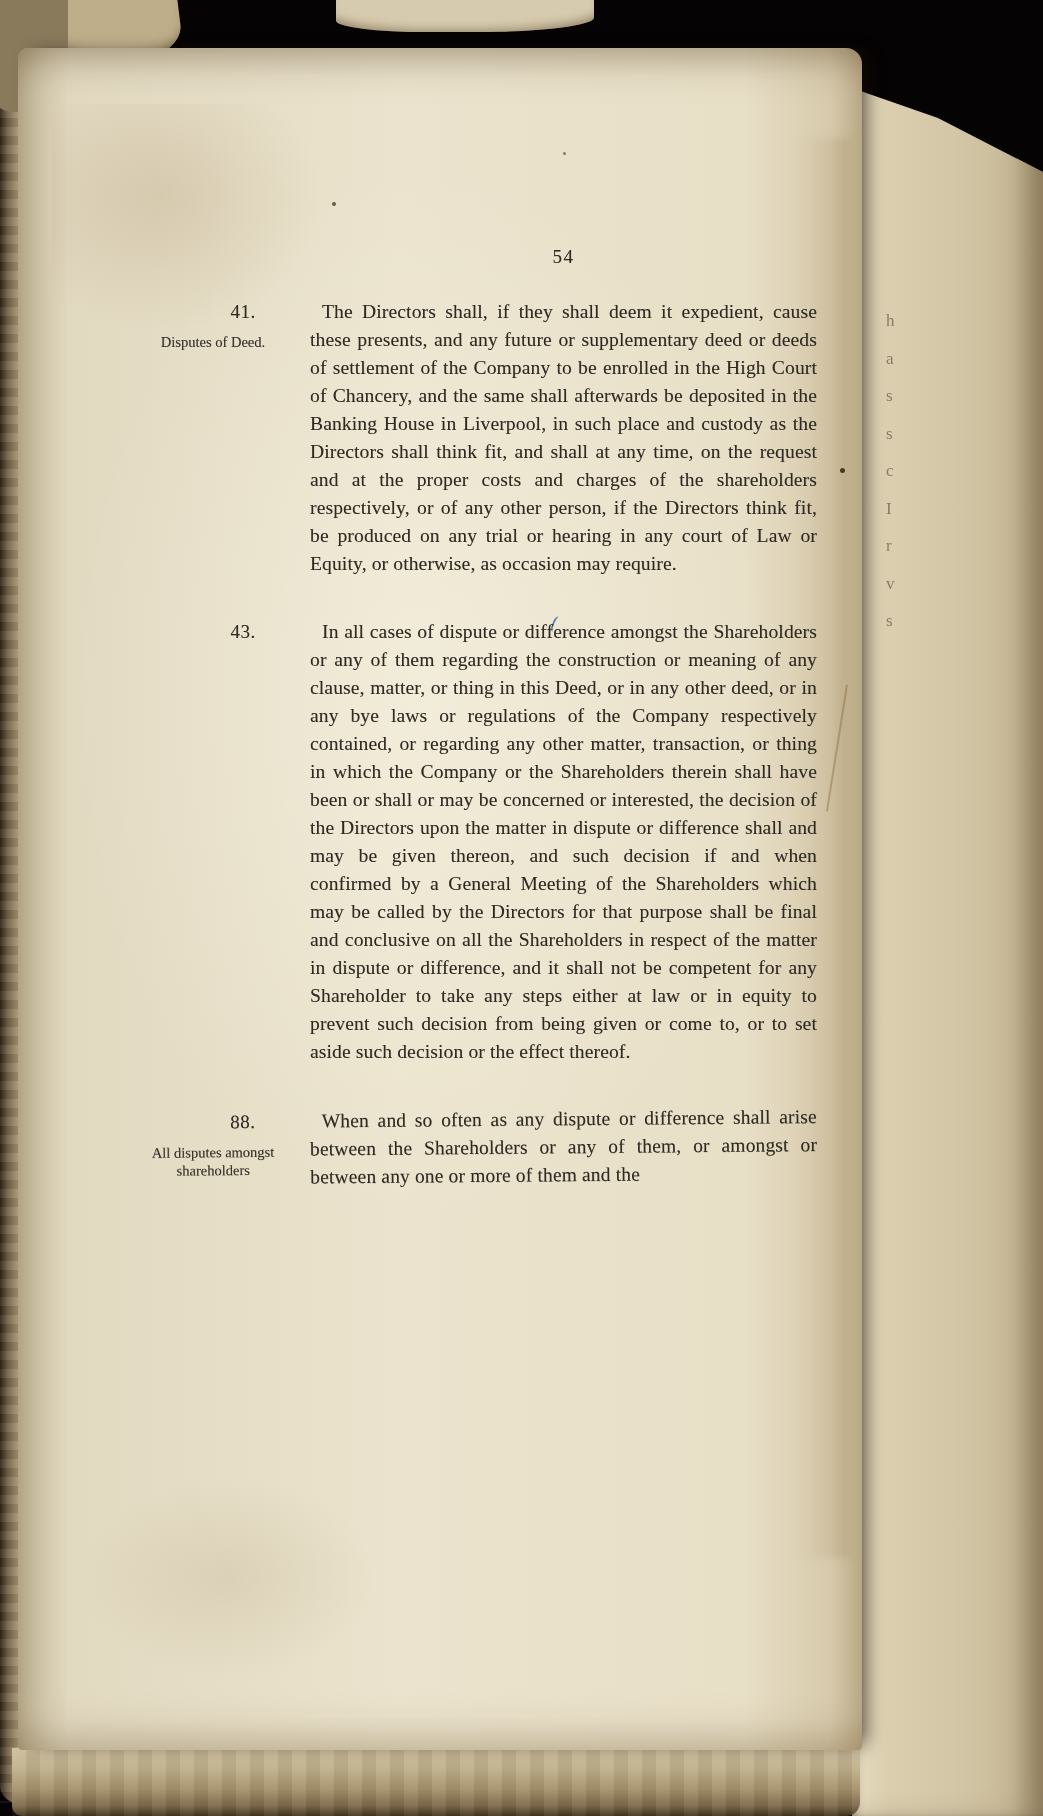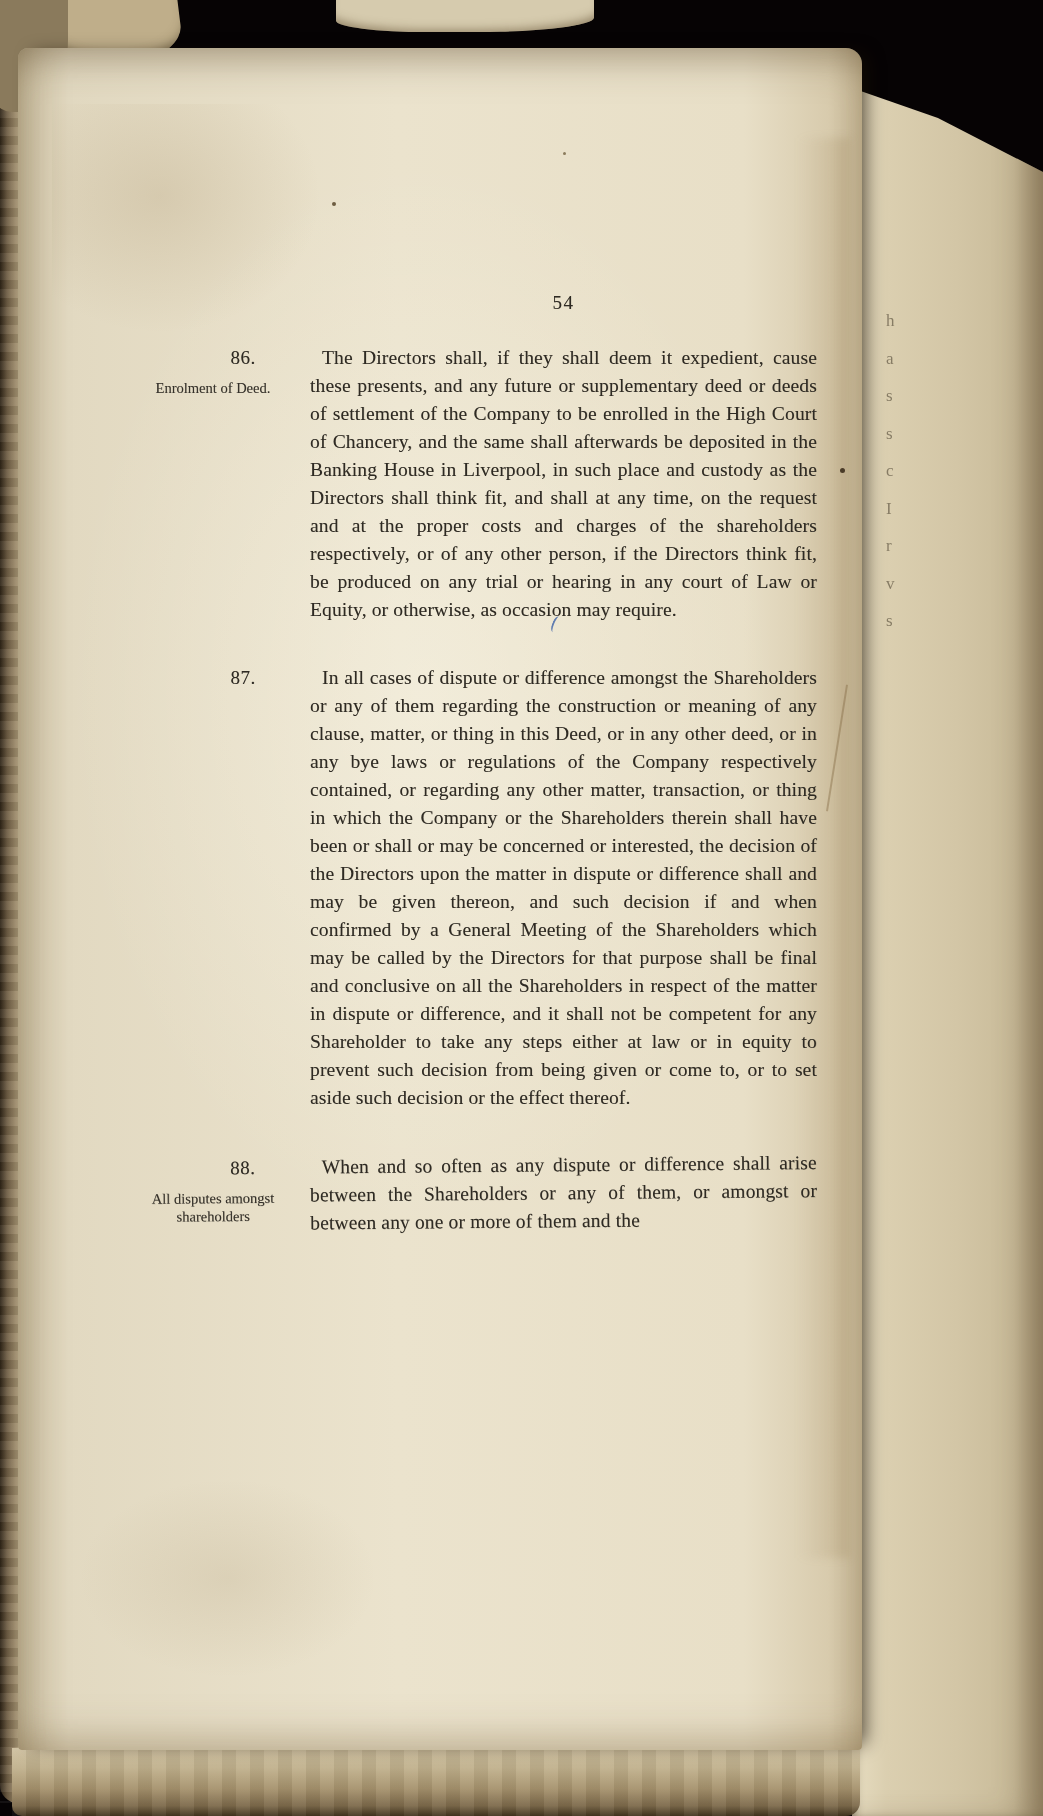--- a/index.html
+++ b/index.html
@@ -77,21 +77,20 @@
     position:absolute;left:534px;top:568px;width:6px;height:17px;
     border-left:2.5px solid #3f63a8;border-radius:60% 0 40% 60%;
     transform:rotate(22deg);opacity:.8;
   }
 
   
   .content{
     position:absolute;left:115px;top:198px;width:688px;
     color:#2e2a23;
     text-shadow:.3px .3px .5px rgba(48,41,31,.3);
-    margin-top:46px;
   }
   .page-number{
     margin:0 0 30px 177px;width:507px;text-align:center;
     font-size:19px;letter-spacing:1.5px;
   }
   .clause{position:relative;margin:0 0 40px 0;}
   .clause-number{
     text-align:center;font-size:19px;letter-spacing:.5px;
     transform:translateX(30px);
   }
@@ -144,29 +143,29 @@
     <div class="speck speck-2"></div>
     <div class="speck speck-3"></div>
     <div class="ink-mark"></div>
 
     <div class="content">
 
       <div class="page-number">54</div>
 
       <section class="clause">
         <div class="margin-cell">
-          <div class="clause-number">86.</div>
-          <div class="margin-note">Enrolment of Deed.</div>
+          <div class="clause-number">41.</div>
+          <div class="margin-note">Disputes of Deed.</div>
         </div>
         <p class="body-text">The Directors shall, if they shall deem it expedient, cause these presents, and any future or supplementary deed or deeds of settlement of the Company to be enrolled in the High Court of Chancery, and the same shall afterwards be deposited in the Banking House in Liverpool, in such place and custody as the Directors shall think fit, and shall at any time, on the request and at the proper costs and charges of the shareholders respectively, or of any other person, if the Directors think fit, be produced on any trial or hearing in any court of Law or Equity, or otherwise, as occasion may require.</p>
       </section>
 
       <section class="clause">
         <div class="margin-cell">
-          <div class="clause-number">87.</div>
+          <div class="clause-number">43.</div>
         </div>
         <p class="body-text">In all cases of dispute or difference amongst the Shareholders or any of them regarding the construction or meaning of any clause, matter, or thing in this Deed, or in any other deed, or in any bye laws or regulations of the Company respectively contained, or regarding any other matter, transaction, or thing in which the Company or the Shareholders therein shall have been or shall or may be concerned or interested, the decision of the Directors upon the matter in dispute or difference shall and may be given thereon, and such decision if and when confirmed by a General Meeting of the Shareholders which may be called by the Directors for that purpose shall be final and conclusive on all the Shareholders in respect of the matter in dispute or difference, and it shall not be competent for any Shareholder to take any steps either at law or in equity to prevent such decision from being given or come to, or to set aside such decision or the effect thereof.</p>
       </section>
 
       <section class="clause clause-88">
         <div class="margin-cell">
           <div class="clause-number">88.</div>
           <div class="margin-note">All disputes amongst shareholders</div>
         </div>
         <p class="body-text">When and so often as any dispute or difference shall arise between the Shareholders or any of them, or amongst or between any one or more of them and the</p>

